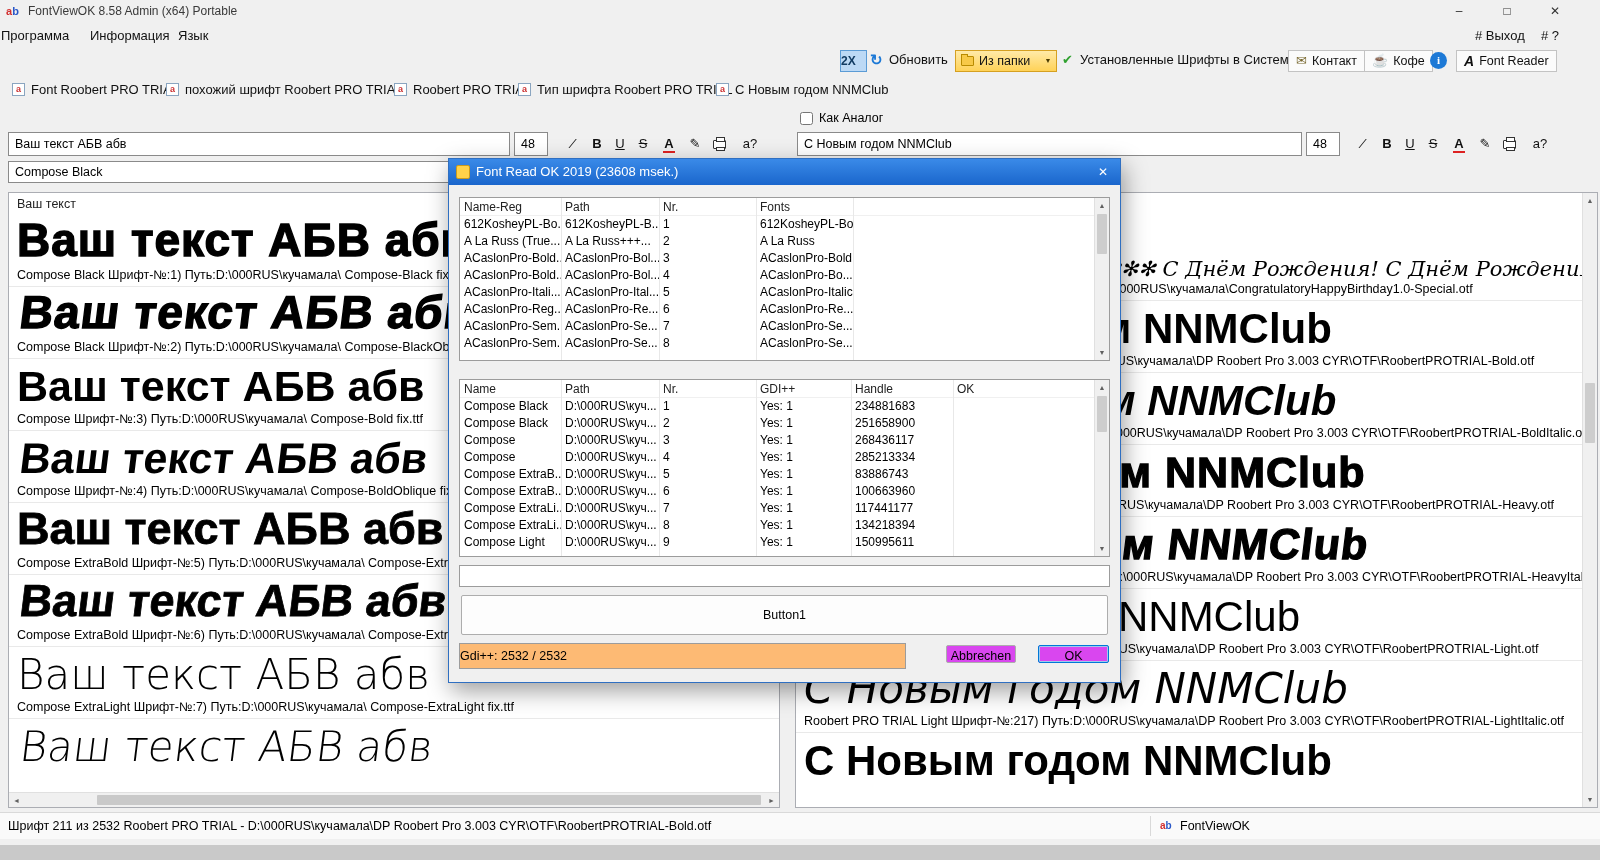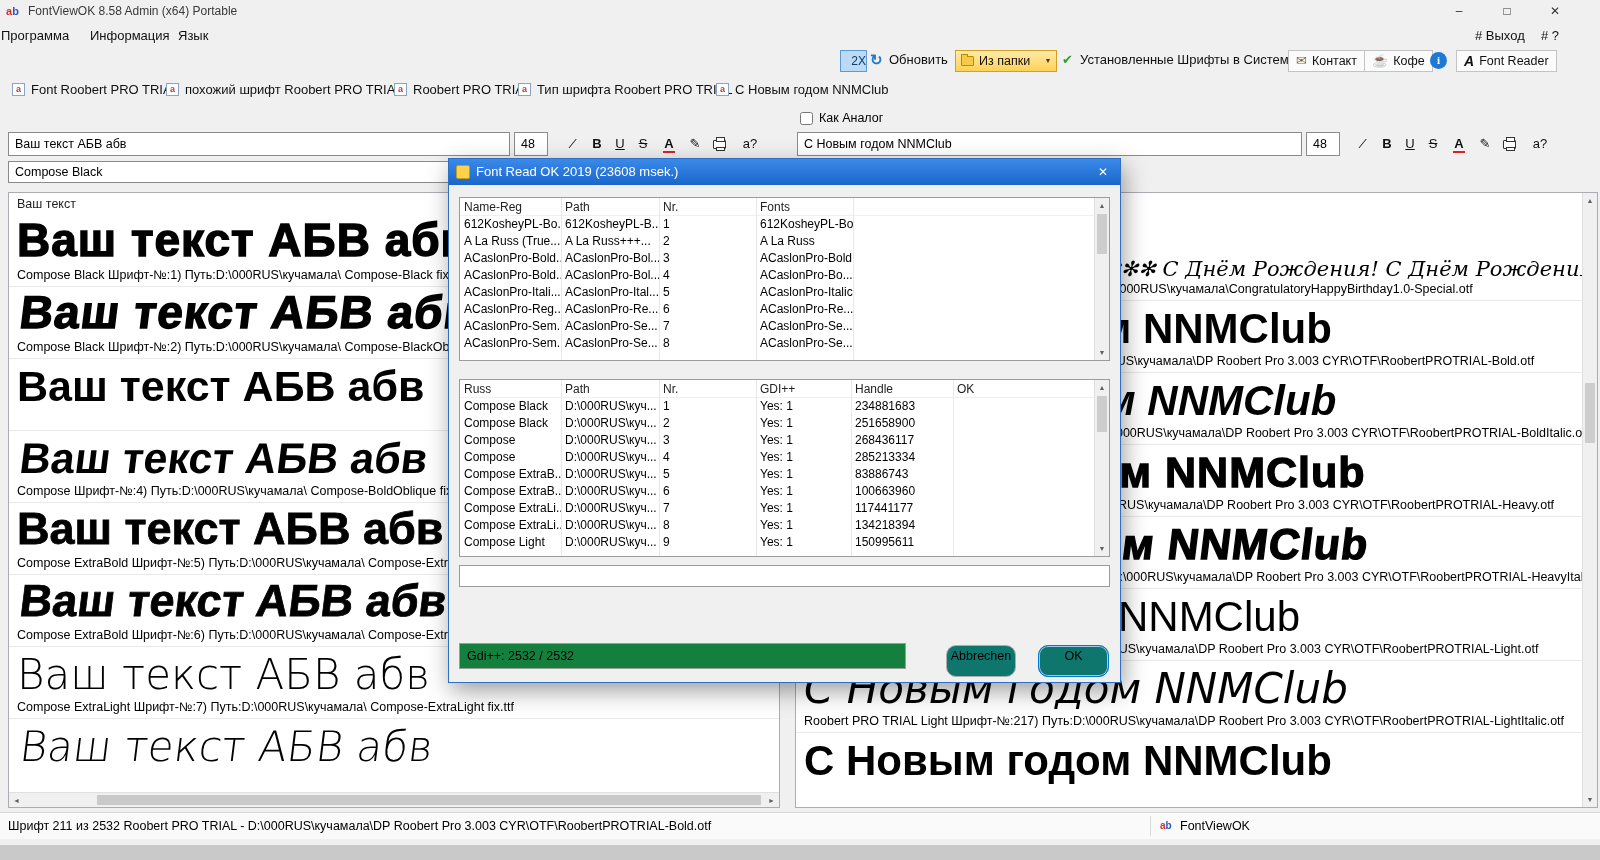--- a/index.html
+++ b/index.html
@@ -9,21 +9,21 @@
 
 .titlebar{left:0;top:0;width:1600px;height:22px;background:#f0f0f0}
 .applogo{left:6px;top:2px;width:18px;height:18px;font-size:11px;font-weight:bold;line-height:18px}
 .applogo .la{color:#d22e2e}.applogo .lb{color:#2957c8}
 .wintitle{left:28px;top:4px;font-size:12px;color:#3a3a3a}
 .winbtn{top:0;width:42px;height:22px;text-align:center;line-height:22px;color:#333;font-size:12px}
 
 .menuitem{top:25px;height:22px;line-height:22px;font-size:13px;color:#111}
 
 .tbtn{top:50px;height:22px;line-height:20px;font-size:13px;color:#111}
-.btn2x{left:840px;width:27px;background:#bcd9f5;border:1px solid #5b9bd5;text-align:right;font-size:12px;font-weight:normal;color:#123c63}
+.btn2x{left:840px;width:27px;background:#bcd9f5;border:1px solid #5b9bd5;text-align:left;font-size:12px;font-weight:bold;color:#123c63}
 .refresh-ic{left:870px;color:#1d79d6;font-size:15px;font-weight:bold}
 .lbl{color:#111}
 .folderbtn{left:955px;width:86px;background:linear-gradient(#ffeaa8,#ffd257);border:1px solid #d5a021;display:flex;align-items:center;gap:5px;padding:0 5px;font-size:12.5px}
 .folderdrop{left:1040px;width:17px;background:linear-gradient(#ffeaa8,#ffd257);border:1px solid #d5a021;border-left:none;text-align:center;font-size:7px;line-height:20px;color:#4a3a00}
 .folder-ic{display:inline-block;width:13px;height:10px;background:#f7c948;border:1px solid #b98b00;border-radius:1px;position:relative}
 .folder-ic::before{content:"";position:absolute;top:-3px;left:-1px;width:5px;height:2px;background:#f7c948;border:1px solid #b98b00;border-bottom:none}
 .check-ic{color:#2fa12f;font-size:13px}
 .outbtn{border:1px solid #c3c3c3;background:#fbfbfb;display:flex;align-items:center;gap:5px;padding:0 7px;font-size:12.5px}
 .env-ic{color:#7a6a32;font-size:13px}
 .cof-ic{color:#7a4a1a;font-size:13px}
@@ -85,22 +85,22 @@
 .t1{left:10px;top:38px;width:651px;height:164px}
 .t2{left:10px;top:220px;width:651px;height:178px}
 .thead{display:flex;height:18px;line-height:18px;border-bottom:1px solid #f0f0f0;color:#222}
 .trow{display:flex;height:17px;line-height:17px}
 .cell,.hcell{padding-left:4px;white-space:nowrap;overflow:hidden}
 .ca1{width:101px}.ca2{width:98px}.ca3{width:97px}.ca4{width:97px}.cafill{flex:1}
 .cb1{width:101px}.cb2{width:98px}.cb3{width:97px}.cb4{width:95px}.cb5{width:102px}.cbfill{flex:1}
 .vl{position:absolute;top:0;bottom:0;width:1px;background:#e8e8e8}
 .dstrip{left:10px;top:406px;width:651px;height:22px;background:#fff;border:1px solid #9c9c9c}
 .dbutton1{left:12px;top:436px;width:647px;height:40px;background:#fdfdfd;border:1px solid #adadad;border-radius:2px;text-align:center;line-height:38px;font-size:12.5px}
-.dgdi{left:10px;top:484px;width:447px;height:26px;background:#15803d;border:1px solid #9c9c9c;line-height:24px;padding-left:7px;font-size:12.5px}
-.dbtn{top:486px;height:32px;background:#0f766e;border:1px solid #adadad;border-radius:10px;text-align:center;line-height:20px;font-size:12.5px}
+.dgdi{left:10px;top:484px;width:447px;height:26px;background:#fdba74;border:1px solid #9c9c9c;line-height:24px;padding-left:0;font-size:12.5px}
+.dbtn{top:486px;height:18px;background:#d946ef;border:1px solid #adadad;border-radius:2px;text-align:center;line-height:20px;font-size:12.5px}
 .dcancel{left:497px;width:70px}
 .dok{left:589px;width:71px;border:1px solid #0078d7;box-shadow:inset 0 0 0 1px #9ec9ee}
 
 .statusbar{left:0;top:812px;width:1600px;height:27px;background:#fafafa;border-top:1px solid #d9d9d9}
 .statusleft{position:absolute;left:8px;top:0;line-height:26px;font-size:12.5px;white-space:nowrap}
 .statussep{position:absolute;left:1150px;top:3px;width:1px;height:20px;background:#d9d9d9}
 .statuslogo{position:absolute;left:1160px;top:4px;font-size:10px;font-weight:bold;line-height:18px}
 .statuslogo .la{color:#d22e2e}.statuslogo .lb{color:#2957c8}
 .statusapp{position:absolute;left:1180px;top:0;line-height:26px;font-size:12.5px}
 .bottomstrip{left:0;top:845px;width:1600px;height:15px;background:#c9c9c9}
@@ -207,20 +207,21 @@
   <div class="prow" style="top:94px;right:0">
     <div class="sample">
         <span class="ls12 ob">Ваш текст АБВ абв</span>
       </div>
     <div class="caption">Compose Black Шрифт-№:2) Путь:D:\000RUS\кучамала\ Compose-BlackOblique fix.ttf</div>
   </div>
   <div class="prow" style="top:166px;right:0">
     <div class="sample">
         <span class="ls34">Ваш текст АБВ абв</span>
       </div>
+    <div class="caption">Compose Шрифт-№:3) Путь:D:\000RUS\кучамала\ Compose-Bold fix.ttf</div>
   </div>
   <div class="prow" style="top:238px;right:0">
     <div class="sample">
         <span class="ls34 ob">Ваш текст АБВ абв</span>
       </div>
     <div class="caption">Compose Шрифт-№:4) Путь:D:\000RUS\кучамала\ Compose-BoldOblique fix.ttf</div>
   </div>
   <div class="prow" style="top:310px;right:0">
     <div class="sample">
         <span class="ls56">Ваш текст АБВ абв</span>
@@ -375,21 +376,21 @@
     <div class="vl" style="left:393px"></div>
     <div class="vsb">
       <span class="sa up">▲</span>
       <span class="th" style="top:16px;height:40px"></span>
       <span class="sa dn">▼</span>
     </div>
   </div>
 
   <div class="dtable t2">
     <div class="thead">
-      <span class="hcell cb1">Russ</span>
+      <span class="hcell cb1">Name</span>
       <span class="hcell cb2">Path</span>
       <span class="hcell cb3">Nr.</span>
       <span class="hcell cb4">GDI++</span>
       <span class="hcell cb5">Handle</span>
       <span class="hcell cbfill">OK</span>
     </div>
     <div class="trow">
         <span class="cell cb1">Compose Black</span>
         <span class="cell cb2">D:\000RUS\куч...</span>
         <span class="cell cb3">1</span>
@@ -458,20 +459,21 @@
     <div class="vl" style="left:391px"></div>
     <div class="vl" style="left:493px"></div>
     <div class="vsb">
       <span class="sa up">▲</span>
       <span class="th" style="top:16px;height:36px"></span>
       <span class="sa dn">▼</span>
     </div>
   </div>
 
   <div class="abs dstrip"></div>
+  <div class="abs dbutton1">Button1</div>
   <div class="abs dgdi">Gdi++: 2532 / 2532</div>
   <div class="abs dbtn dcancel">Abbrechen</div>
   <div class="abs dbtn dok">OK</div>
 </div>
 
 <div class="abs statusbar">
   <div class="statusleft">Шрифт 211 из 2532 Roobert PRO TRIAL - D:\000RUS\кучамала\DP Roobert Pro 3.003 CYR\OTF\RoobertPROTRIAL-Bold.otf</div>
   <div class="statussep"></div>
   <div class="statuslogo"><span class="la">a</span><span class="lb">b</span></div>
   <div class="statusapp">FontViewOK</div>

